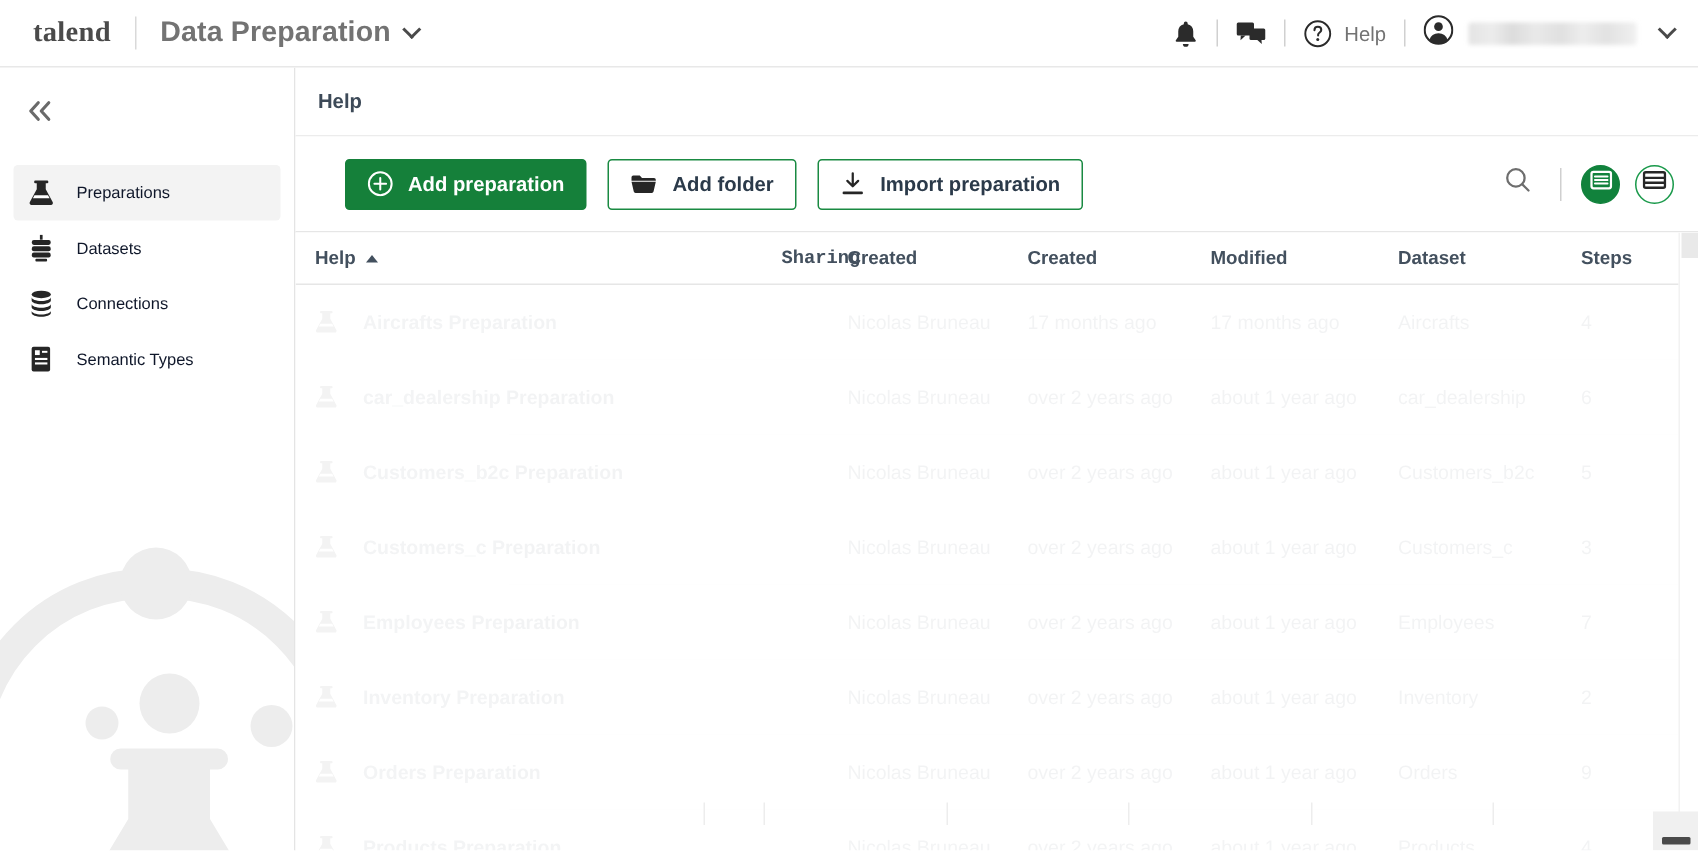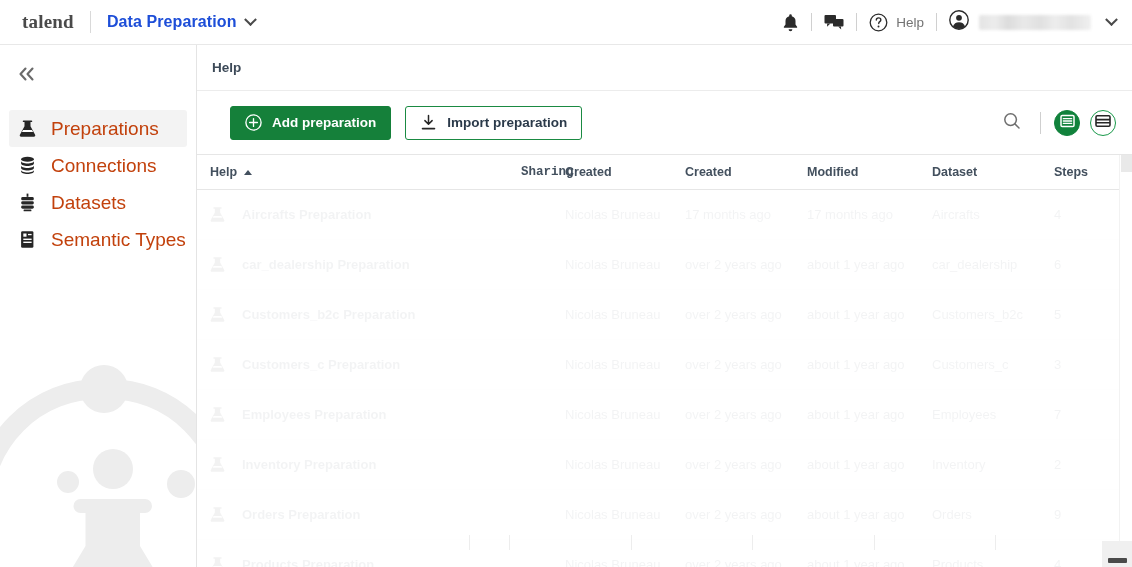--- a/index.html
+++ b/index.html
@@ -23,21 +23,21 @@
     position: relative; z-index: 40;
   }
   .brand {
     font-family: "Liberation Serif", serif;
     font-size: 19px; font-weight: 700;
     color: #4a4a4a; letter-spacing: .2px;
   }
   .vdiv { width: 1px; height: 22px; background: #d9d9d9; margin: 0 16px; }
   .vdiv.sm { height: 18px; margin: 0 12px; background: #d0d0d0; }
   .appname {
-    font-size: 16px; font-weight: 700; color: #1d4ed8; letter-spacing: .1px;
+    font-size: 19px; font-weight: 700; color: #737373; letter-spacing: .1px;
   }
   .caret-dn {
     display: inline-block; width: 9px; height: 9px; margin-left: 9px;
     border-right: 2px solid #4a4a4a; border-bottom: 2px solid #4a4a4a;
     transform: rotate(45deg) translate(-2px,-2px);
   }
   .topbar-right { margin-left: auto; display: flex; align-items: center; }
   .ticon { display: flex; align-items: center; justify-content: center; cursor: pointer; }
   .help-label { font-size: 13.5px; color: #737373; margin-left: 8px; }
   .user-wrap { display: flex; align-items: center; cursor: pointer; }
@@ -67,21 +67,21 @@
     width: 44px; height: 44px; margin: 9px 0 0 4px;
     display: flex; align-items: center; justify-content: center; cursor: pointer;
   }
   .nav { margin-top: 12px; position: relative; z-index: 3; }
   .nav-item {
     display: flex; align-items: center; height: 37px;
     margin: 0 9px; padding-left: 10px; border-radius: 3px; cursor: pointer;
   }
   .nav-item.active { background: #f3f3f3; }
   .nav-ico { width: 26px; display: flex; align-items: center; justify-content: flex-start; }
-  .nav-label { font-size: 19px; color: #c2410c; margin-left: 6px; }
+  .nav-label { font-size: 11px; color: #0f172a; margin-left: 6px; }
   .watermark {
     position: absolute; left: -52px; bottom: -92px;
     width: 300px; height: 300px; z-index: 1; pointer-events: none;
   }
 
   
   .main { flex: 1; display: flex; flex-direction: column; min-width: 0; position: relative; }
   .breadcrumb {
     height: 46px; min-height: 46px; display: flex; align-items: center;
     padding-left: 15px; border-bottom: 1px solid #ececec; background: #fff;
@@ -245,40 +245,40 @@
                 <path d="M4.6 1.4h7.8a.85.85 0 010 1.7h-.9v4.1l4.6 8.5a1.3 1.3 0 01-1.15 1.95H2.05A1.3 1.3 0 01.9 15.7l4.6-8.5V3.1h-.9a.85.85 0 010-1.7z" fill="#262626"></path>
                 <path d="M4.0 11.1h9l1.1 2h-11.2z" fill="#ffffff"></path>
               </svg>
           </span>
           <span class="nav-label">Preparations</span>
         </div>
 
         <div class="nav-item">
           <span class="nav-ico">
             <svg width="17" height="19" viewBox="0 0 17 19">
-                <ellipse cx="8.5" cy="3.3" rx="6.4" ry="2.5" fill="#262626"></ellipse>
-                <path d="M2.1 5.1v2.3c0 1.4 2.9 2.5 6.4 2.5s6.4-1.1 6.4-2.5V5.1c0 1.4-2.9 2.5-6.4 2.5S2.1 6.5 2.1 5.1z" fill="#262626"></path>
-                <path d="M2.1 9.6v2.3c0 1.4 2.9 2.5 6.4 2.5s6.4-1.1 6.4-2.5V9.6c0 1.4-2.9 2.5-6.4 2.5S2.1 11 2.1 9.6z" fill="#262626"></path>
-                <path d="M2.1 14.1v1.5c0 1.4 2.9 2.5 6.4 2.5s6.4-1.1 6.4-2.5v-1.5c0 1.4-2.9 2.5-6.4 2.5s-6.4-1.1-6.4-2.5z" fill="#262626"></path>
-              </svg>
-          </span>
-          <span class="nav-label">Connections</span>
-        </div>
-
-        <div class="nav-item">
-          <span class="nav-ico">
-            <svg width="17" height="19" viewBox="0 0 17 19">
                 <rect x="7.6" y="0.6" width="1.8" height="3.2" fill="#262626"></rect>
                 <rect x="2.2" y="4" width="12.6" height="3.3" rx="1.4" fill="#262626"></rect>
                 <rect x="2.2" y="8.2" width="12.6" height="3.3" rx="1.4" fill="#262626"></rect>
                 <rect x="2.2" y="12.4" width="12.6" height="3.3" rx="1.4" fill="#262626"></rect>
                 <rect x="4.6" y="16.5" width="7.8" height="1.8" rx=".6" fill="#262626"></rect>
               </svg>
           </span>
           <span class="nav-label">Datasets</span>
+        </div>
+
+        <div class="nav-item">
+          <span class="nav-ico">
+            <svg width="17" height="19" viewBox="0 0 17 19">
+                <ellipse cx="8.5" cy="3.3" rx="6.4" ry="2.5" fill="#262626"></ellipse>
+                <path d="M2.1 5.1v2.3c0 1.4 2.9 2.5 6.4 2.5s6.4-1.1 6.4-2.5V5.1c0 1.4-2.9 2.5-6.4 2.5S2.1 6.5 2.1 5.1z" fill="#262626"></path>
+                <path d="M2.1 9.6v2.3c0 1.4 2.9 2.5 6.4 2.5s6.4-1.1 6.4-2.5V9.6c0 1.4-2.9 2.5-6.4 2.5S2.1 11 2.1 9.6z" fill="#262626"></path>
+                <path d="M2.1 14.1v1.5c0 1.4 2.9 2.5 6.4 2.5s6.4-1.1 6.4-2.5v-1.5c0 1.4-2.9 2.5-6.4 2.5s-6.4-1.1-6.4-2.5z" fill="#262626"></path>
+              </svg>
+          </span>
+          <span class="nav-label">Connections</span>
         </div>
 
         <div class="nav-item">
           <span class="nav-ico">
             <svg width="17" height="19" viewBox="0 0 17 19">
                 <rect x="2.1" y="1.2" width="12.3" height="16.5" rx="1.3" fill="#262626"></rect>
                 <rect x="4.3" y="3.5" width="3.2" height="3.2" fill="#ffffff"></rect>
                 <rect x="9" y="3.9" width="3.6" height="1.3" fill="#ffffff"></rect>
                 <rect x="4.3" y="8.6" width="8.3" height="1.4" fill="#ffffff"></rect>
                 <rect x="4.3" y="11.6" width="8.3" height="1.4" fill="#ffffff"></rect>
@@ -300,20 +300,29 @@
         <div class="btn btn-primary">
           <span class="btn-ico">
             <svg width="17" height="17" viewBox="0 0 17 17">
                 <circle cx="8.5" cy="8.5" r="7.6" fill="none" stroke="#ffffff" stroke-width="1.35"></circle>
                 <path d="M8.5 4.6v7.8M4.6 8.5h7.8" stroke="#ffffff" stroke-width="1.35" stroke-linecap="round"></path>
               </svg>
           </span>
           <span>Add preparation</span>
         </div>
 
+        <div class="btn btn-secondary">
+          <span class="btn-ico">
+            <svg width="18" height="15" viewBox="0 0 18 15">
+                <path d="M1 3.2a1.2 1.2 0 011.2-1.2h4.3l1.5 1.7h8a1.2 1.2 0 011.2 1.2v.6H1z" fill="#262626"></path>
+                <path d="M1 6.1h16.2l-1.5 6.6a1.2 1.2 0 01-1.17.93H3.67a1.2 1.2 0 01-1.17-.93z" fill="#262626"></path>
+              </svg>
+          </span>
+          <span>Add folder</span>
+        </div>
 
         <div class="btn btn-secondary">
           <span class="btn-ico">
             <svg width="17" height="17" viewBox="0 0 17 17">
                 <path d="M8.5 1.5v8.2M4.9 6.6l3.6 3.6 3.6-3.6" fill="none" stroke="#262626" stroke-width="1.5" stroke-linecap="round" stroke-linejoin="round"></path>
                 <path d="M2.6 14.6h11.8" stroke="#262626" stroke-width="1.8" stroke-linecap="round"></path>
               </svg>
           </span>
           <span>Import preparation</span>
         </div>

